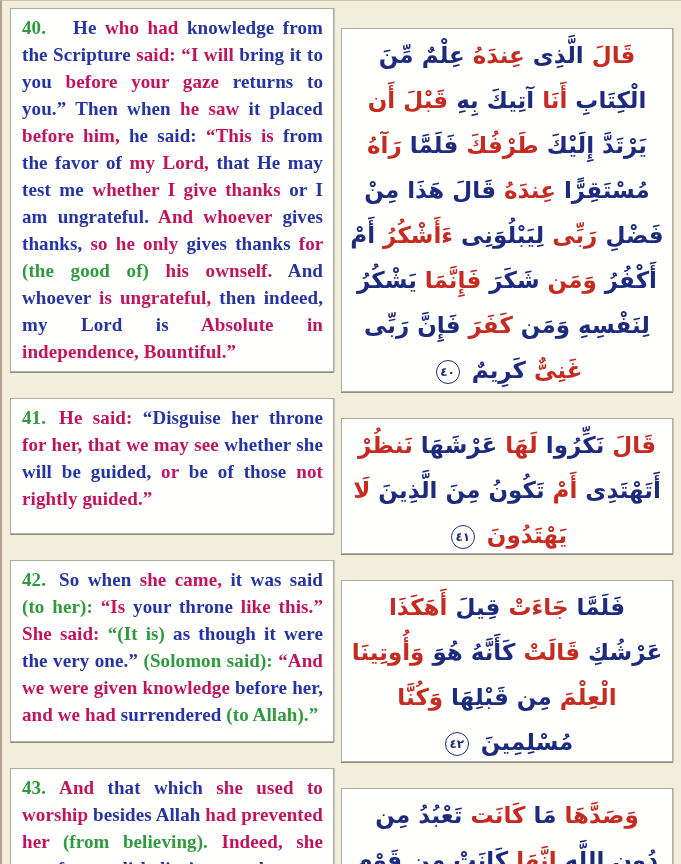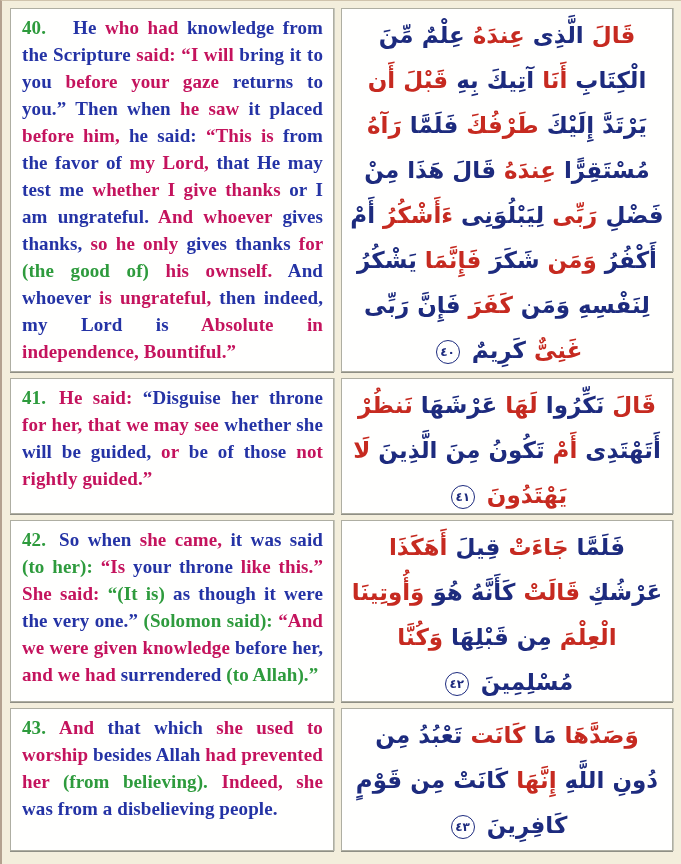--- a/index.html
+++ b/index.html
@@ -39,20 +39,21 @@
   }
   .cell.arabic{
     width:332px;
     padding:4px 8px 2px 8px;
     direction:rtl;
     text-align:center;
     font-family:"DejaVu Sans", sans-serif;
     font-size:23px;
     font-weight:bold;
     line-height:45px;
+    margin-top:20px;
   }
   
   .verse-row:nth-child(1) .cell{height:364px;}
   .verse-row:nth-child(2) .cell{height:136px;}
   .verse-row:nth-child(3) .cell{height:182px;}
   .verse-row:nth-child(4) .cell{height:143px;}
 
   .num-gap{display:inline-block;width:13px;}
   .num-gap.wide{display:inline-block;width:27px;}
   .end-mark{

